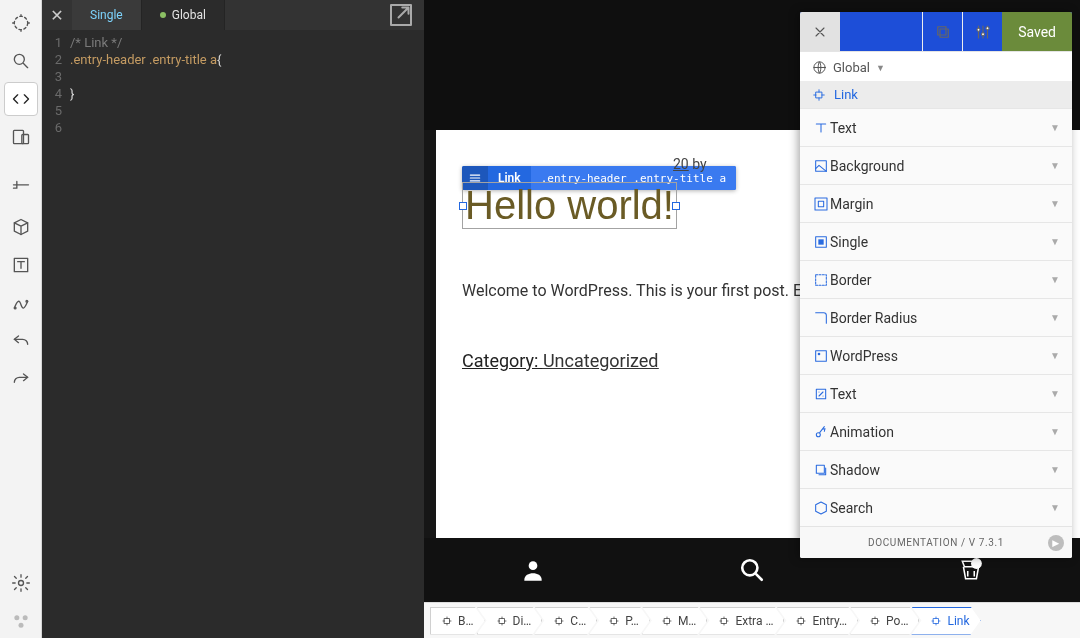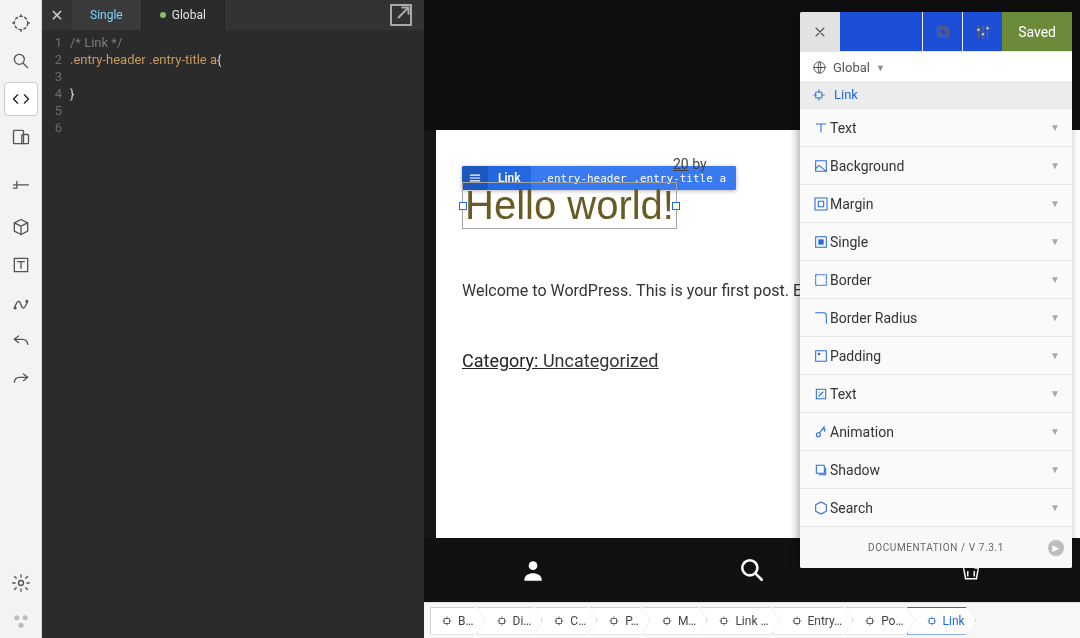--- a/index.html
+++ b/index.html
@@ -61,21 +61,21 @@
 .rpanel .context { padding: 8px 12px 6px; font-size: 13px; color:#555; display:flex; align-items:center; gap:6px; }
 .rpanel .context .tri { font-size:9px; color:#888; }
 .rpanel .linkrow { background:#ececec; padding: 6px 12px; font-size:13px; color:#2368e0; display:flex; align-items:center; gap:8px; }
 .rpanel .linkrow svg { width:14px; height:14px; }
 .sections { }
 .sectionrow { height: 38px; border-top:1px solid #e6e6e6; display:flex; align-items:center; padding:0 12px; font-size:14px; color:#333; cursor:pointer; background:#fafafa; }
 .sectionrow:first-child { border-top:1px solid #e6e6e6; }
 .sectionrow .sicon { width:18px; height:18px; color:#2a6bdf; display:flex; align-items:center; justify-content:center; }
 .sectionrow .sicon svg { width:16px; height:16px; }
 .sectionrow .chev { margin-left:auto; color:#aaa; font-size:10px; }
-.rpanel .footer { border-top:1px solid #e4e4e4; height:42px; display:flex; align-items:center; justify-content:center; font-size:10px; letter-spacing:.6px; color:#666; position:relative; background:#f8f8f8; }
+.rpanel .footer { border-top:1px solid #e4e4e4; height:32px; display:flex; align-items:center; justify-content:center; font-size:10px; letter-spacing:.6px; color:#666; position:relative; background:#f8f8f8; }
 .rpanel .footer .play { position:absolute; right:8px; width:16px; height:16px; background:#bdbdbd; border-radius:50%; display:flex; align-items:center; justify-content:center; color:#fff; font-size:9px; cursor:pointer; }
 
 
 .bcrumb { position:absolute; left:424px; right:0; bottom:0; height:36px; background:#f7f7f7; border-top:1px solid #ddd; display:flex; align-items:center; overflow:hidden; font-size:12px; }
 .bcrumb .seg { height:28px; display:flex; align-items:center; gap:5px; padding:0 10px 0 18px; background:#fff; border:1px solid #d0d0d0; margin-left:-8px; position:relative; color:#444; white-space:nowrap; cursor:pointer; clip-path: polygon(0 0, calc(100% - 10px) 0, 100% 50%, calc(100% - 10px) 100%, 0 100%, 10px 50%); }
 .bcrumb .seg:first-child { margin-left: 6px; clip-path: polygon(0 0, calc(100% - 10px) 0, 100% 50%, calc(100% - 10px) 100%, 0 100%); padding-left:10px; }
 .bcrumb .seg.active { border-color:#2368e0; color:#2368e0; background:#fff; }
 .bcrumb .seg svg { width:12px; height:12px; }
 
 .icon-stroke { fill:none; stroke:currentColor; stroke-width:1.6; stroke-linecap:round; stroke-linejoin:round; }
@@ -345,21 +345,21 @@
         <span>Border Radius</span>
         <span class="chev">▼</span>
       </div>
       <div class="sectionrow">
         <span class="sicon">
           <svg viewBox="0 0 24 24">
             <rect x="4" y="4" width="16" height="16" class="icon-stroke"></rect>
             <circle cx="9" cy="9" r="2" fill="currentColor"></circle>
           </svg>
         </span>
-        <span>Padding</span>
+        <span>WordPress</span>
         <span class="chev">▼</span>
       </div>
       <div class="sectionrow">
         <span class="sicon">
           <svg viewBox="0 0 24 24">
             <rect x="5" y="5" width="14" height="14" class="icon-stroke"></rect>
             <path d="M9 15l6-6M9 9h0M15 15h0" class="icon-stroke"></path>
           </svg>
         </span>
         <span>Text</span>
@@ -435,21 +435,21 @@
         <rect x="7" y="7" width="10" height="10"></rect>
         <path d="M12 4v3M12 17v3M4 12h3M17 12h3"></path>
       </svg>
       <span>M…</span>
     </div>
     <div class="seg">
       <svg viewBox="0 0 24 24" class="icon-stroke">
         <rect x="7" y="7" width="10" height="10"></rect>
         <path d="M12 4v3M12 17v3M4 12h3M17 12h3"></path>
       </svg>
-      <span>Link …</span>
+      <span>Extra …</span>
     </div>
     <div class="seg">
       <svg viewBox="0 0 24 24" class="icon-stroke">
         <rect x="7" y="7" width="10" height="10"></rect>
         <path d="M12 4v3M12 17v3M4 12h3M17 12h3"></path>
       </svg>
       <span>Entry…</span>
     </div>
     <div class="seg">
       <svg viewBox="0 0 24 24" class="icon-stroke">

